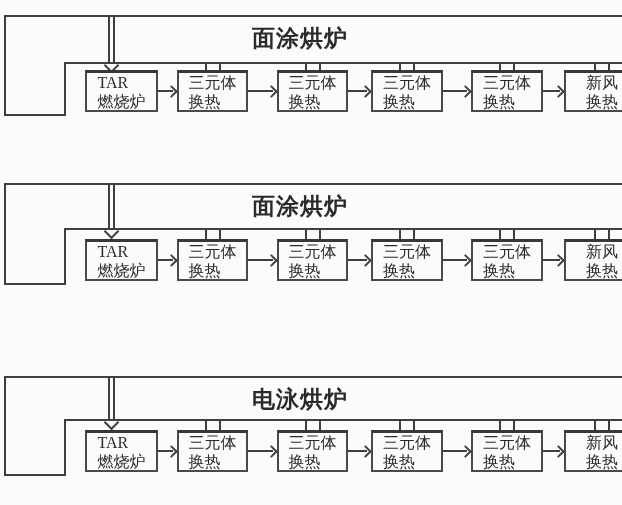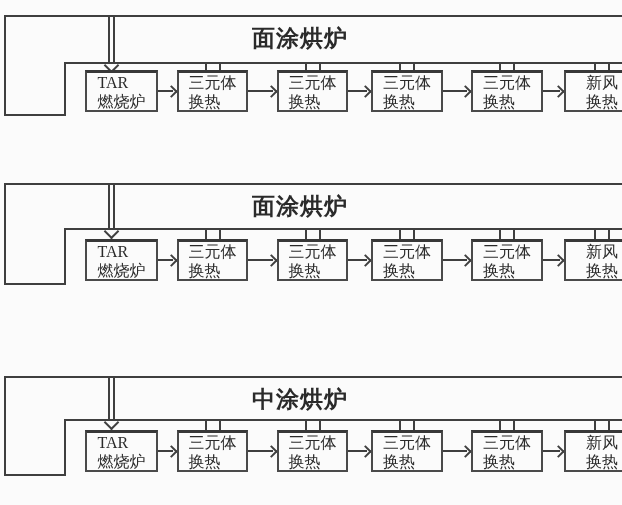--- a/index.html
+++ b/index.html
@@ -183,21 +183,21 @@
       </div>
       <div class="tick" style="left: 594px; top: 230px; height: 9px;"></div>
       <div class="tick" style="left: 608px; top: 230px; height: 9px;"></div>
     </div>
     <div style="position: absolute; left: 0px; top: 0px;">
       <div class="line" style="left: 4px; top: 376px; width: 618px; height: 2px;"></div>
       <div class="line" style="left: 4px; top: 376px; width: 2px; height: 100px;"></div>
       <div class="line" style="left: 4px; top: 474px; width: 62px; height: 2px;"></div>
       <div class="line" style="left: 64px; top: 419px; width: 2px; height: 57px;"></div>
       <div class="line" style="left: 64px; top: 419px; width: 558px; height: 2px;"></div>
-      <div class="title" style="top: 384px;">中涂烘炉</div>
+      <div class="title" style="top: 384px;">电泳烘炉</div>
       <div class="pipe" style="left: 108px; top: 378px; height: 43px;"></div>
       <div class="pipe" style="left: 113px; top: 378px; height: 43px;"></div>
       <div class="chev-down" style="left: 106px; top: 417px;"></div>
       <div class="pbox" style="left: 85px; top: 430px; width: 73px; height: 42px;">
         <div class="lbl">
           <div>TAR</div>
           <div>燃烧炉</div>
         </div>
       </div>
       <div class="line" style="left: 158px; top: 450px; width: 15px; height: 2px;"></div>

